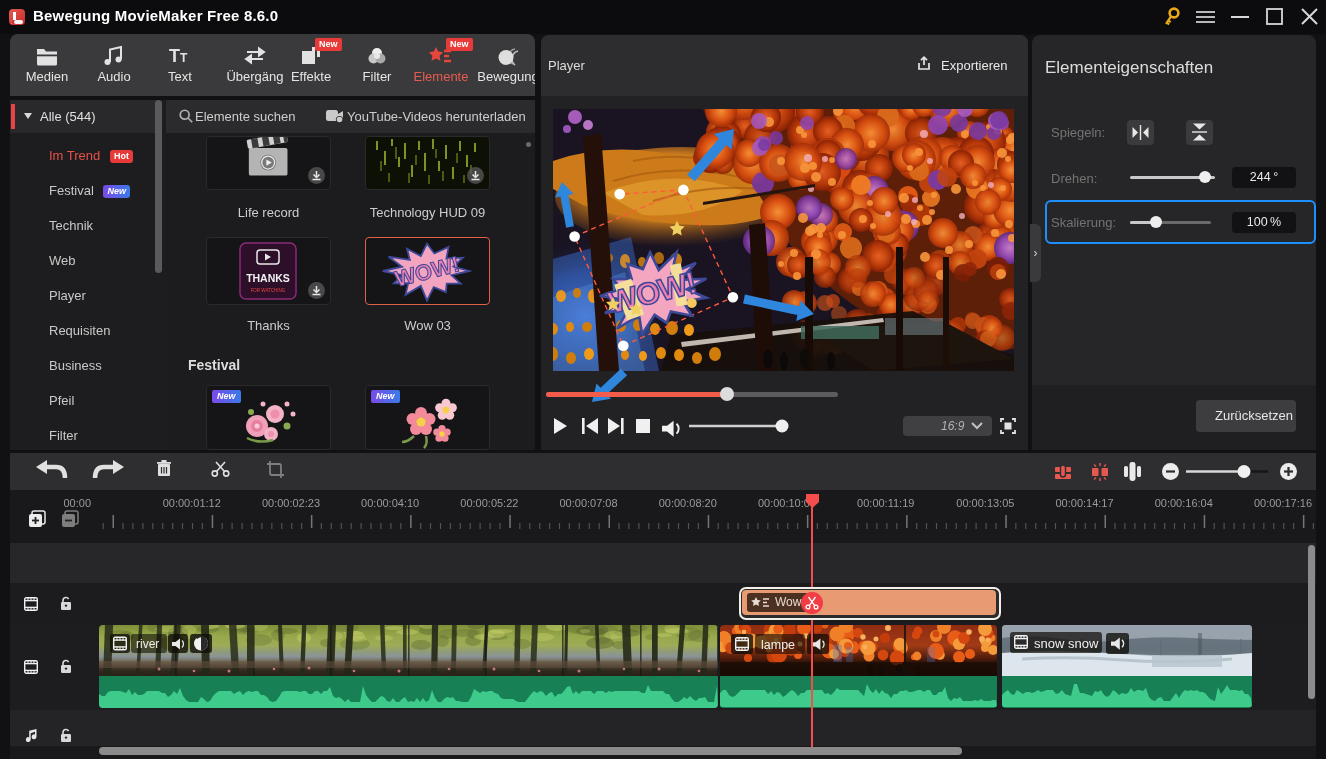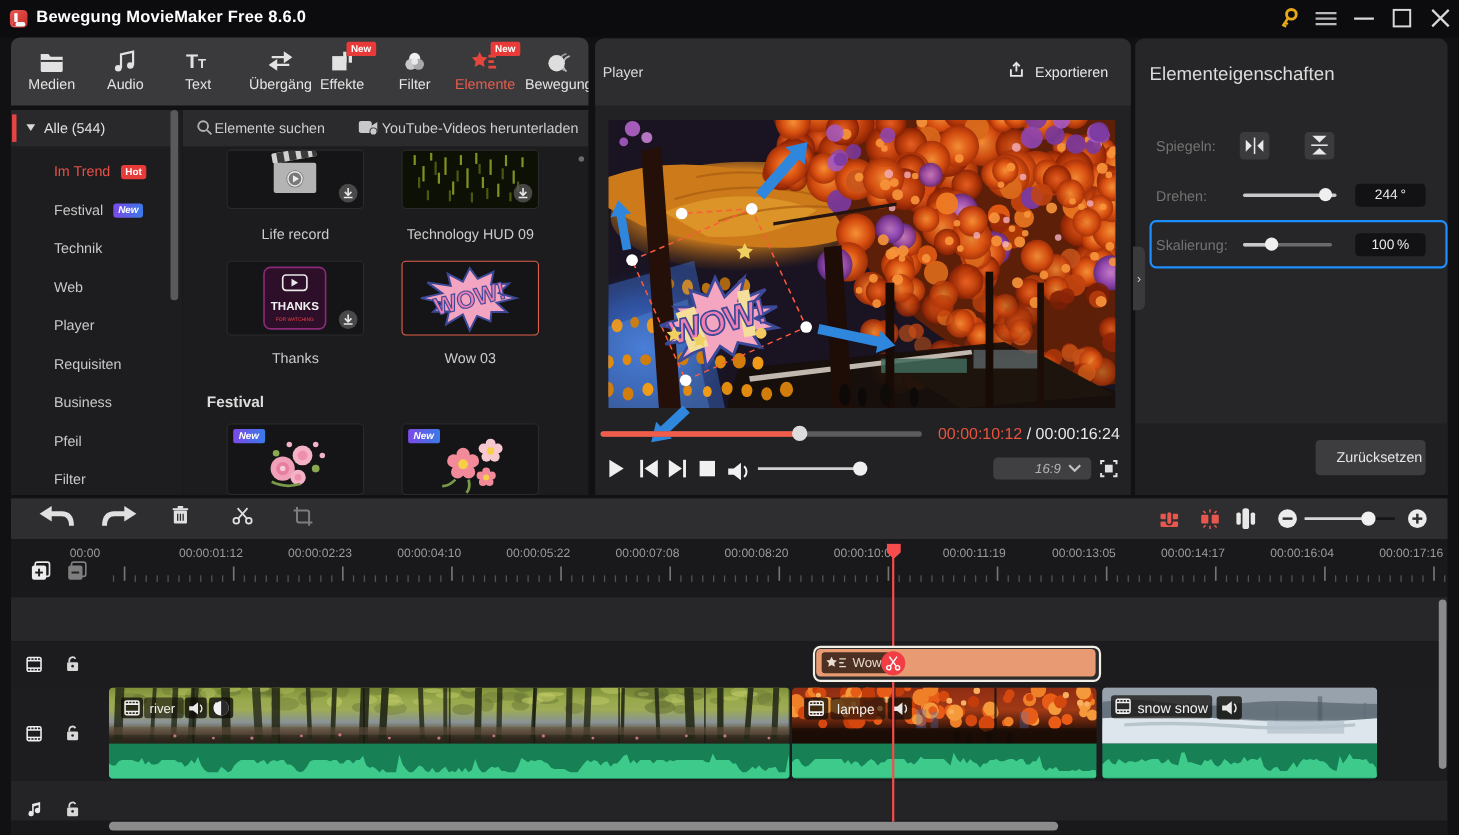--- a/index.html
+++ b/index.html
@@ -803,21 +803,20 @@
       <circle cx="191.9" cy="201.3" r="5.3"></circle>
       <circle cx="82.3" cy="249.7" r="5.3"></circle>
       <circle cx="78.7" cy="98.1" r="5.3"></circle>
     </g>
   </g>
 </svg>
 
 <div class="abs" id="seektrack"></div>
 <div class="abs" id="seekred"></div>
 <div class="abs" id="seekhandle"></div>
-<div class="abs" id="timecode"><span class="red">00:00:10:12</span> / 00:00:16:24</div>
 
 <svg class="abs" style="left:548px; top:414px" width="260" height="24" viewBox="0 0 260 24">
   <path d="M6 4 l13 8 -13 8 z" fill="#f0f0f0"></path>
   <g fill="#f0f0f0">
         <rect x="34" y="4" width="2.6" height="16"></rect>
         <path d="M50 4 l-12 8 12 8 z"></path>
       </g>
   <g fill="#f0f0f0">
         <path d="M60 4 l12 8 -12 8 z"></path>
         <rect x="73" y="4" width="2.6" height="16"></rect>

